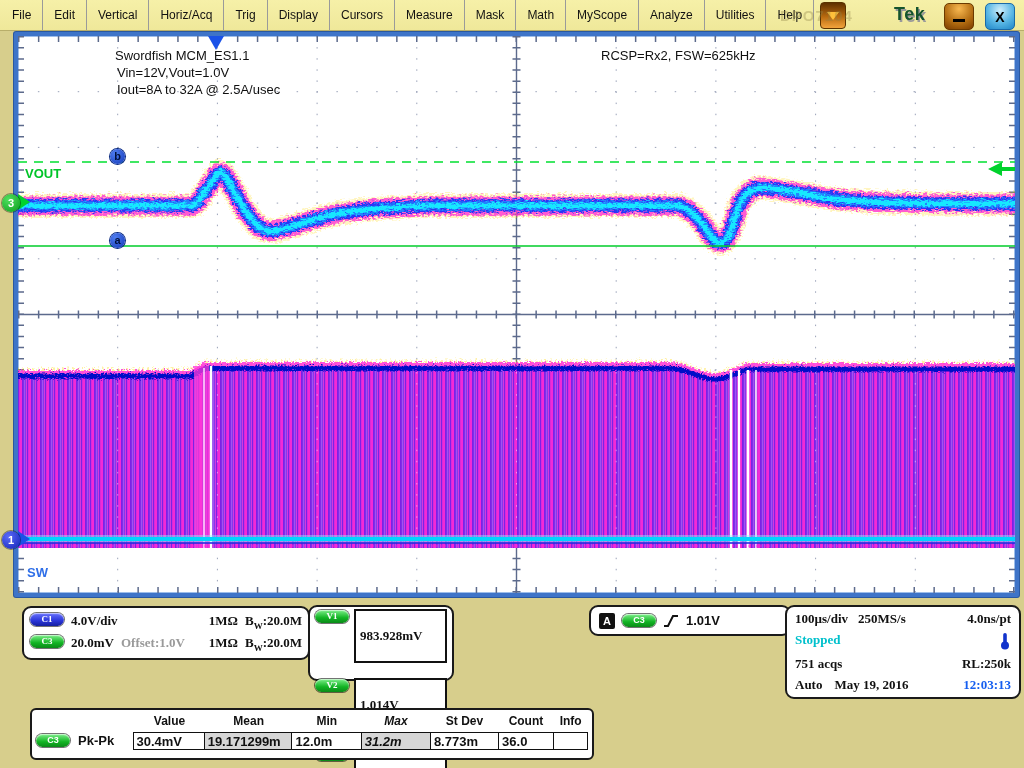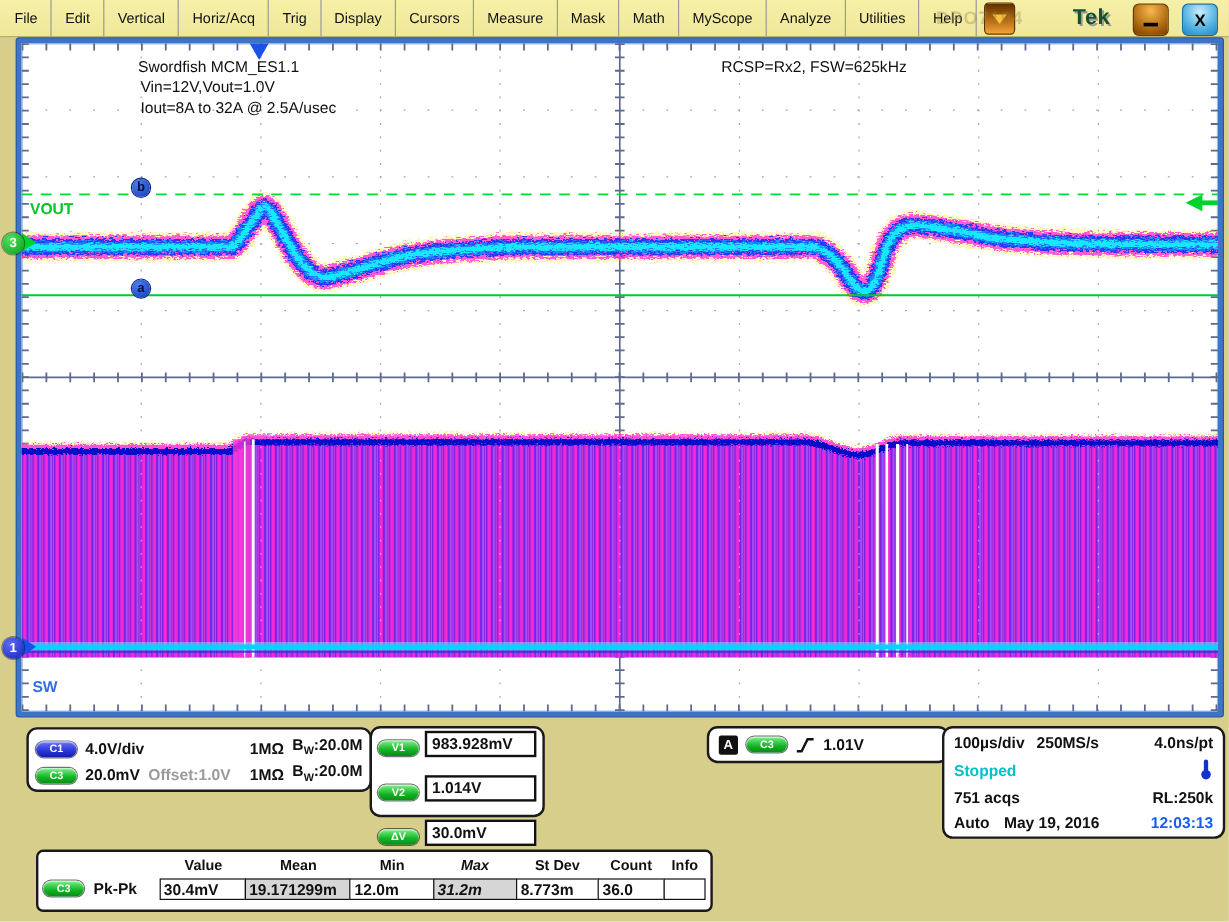--- a/index.html
+++ b/index.html
@@ -67,36 +67,36 @@
     color:#00103a;font-size:11px;font-weight:bold;text-align:center;line-height:15px;
     box-shadow:0 0 0 1px #0a2a80;
   }
   .cur-b{left:110px;top:149px;}
   .cur-a{left:110px;top:233px;}
   
   .panel{
     position:absolute;background:#fff;border:2px solid #1a1a1a;border-radius:9px;
     font-size:13px;font-weight:bold;color:#111;
   }
-  .row{display:flex;align-items:flex-end;}
+  .row{display:flex;align-items:flex-start;font-family:Liberation Serif, serif;}
   .pill{
     width:34px;height:13px;border-radius:7px;flex:0 0 34px;
     color:#fff;font-size:9px;font-weight:bold;text-align:center;line-height:13px;
     box-shadow:inset 0 1px 1px rgba(255,255,255,.6), 0 0 0 1px rgba(0,0,0,.55);
   }
   .pill-green{background:linear-gradient(#7df08a,#12b424 60%,#0a8a18);}
   .pill-blue{background:linear-gradient(#6a74ff,#2a35d8 60%,#141fa0);}
   .gray{color:#9a9a9a;}
   sub{font-size:9px;}
   .p-channels{left:22px;top:606px;width:272px;height:44px;padding:3px 6px;display:flex;flex-direction:column;justify-content:space-around;}
   .p-channels .row{gap:7px;}
   .sp{flex:1;}
   .p-cursors{left:308px;top:605px;width:132px;height:66px;padding:3px 5px;display:flex;flex-direction:column;justify-content:space-between;gap:17px;}
   .p-cursors .row{gap:5px;}
-  .val-box{border:2px solid #111;height:18px;line-height:18px;padding:0 4px;flex:1;margin:-1px 0;background:#fff;}
+  .val-box{border:2px solid #111;height:18px;line-height:18px;padding:16px 4px;flex:1;margin:-1px 0;background:#fff;}
   .p-trigger{left:589px;top:605px;width:182px;height:23px;padding:2px 8px;display:flex;align-items:center;gap:7px;}
   .a-box{width:16px;height:16px;background:#111;color:#fff;font-size:11px;text-align:center;line-height:16px;border-radius:2px;}
   .p-timebase{left:785px;top:605px;width:216px;height:82px;padding:4px 8px;display:flex;flex-direction:column;justify-content:space-between;}
   .cy{color:#00c0cc;}
   .bl{color:#155ef0;}
   
   .p-meas{left:30px;top:708px;width:552px;height:44px;padding:2px 4px;border-radius:6px;}
   .mh{display:flex;font-size:12px;height:18px;align-items:center;text-align:center;}
   .mr{display:flex;align-items:center;height:21px;}
   .m-label{width:98px;display:flex;align-items:center;gap:8px;flex:0 0 98px;}

